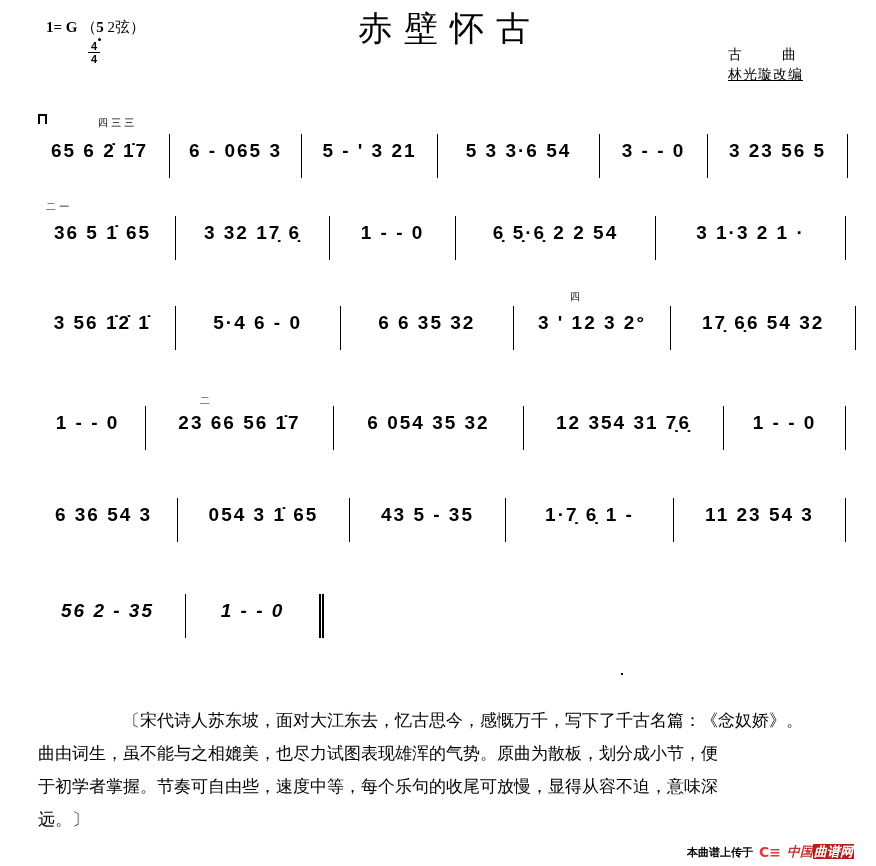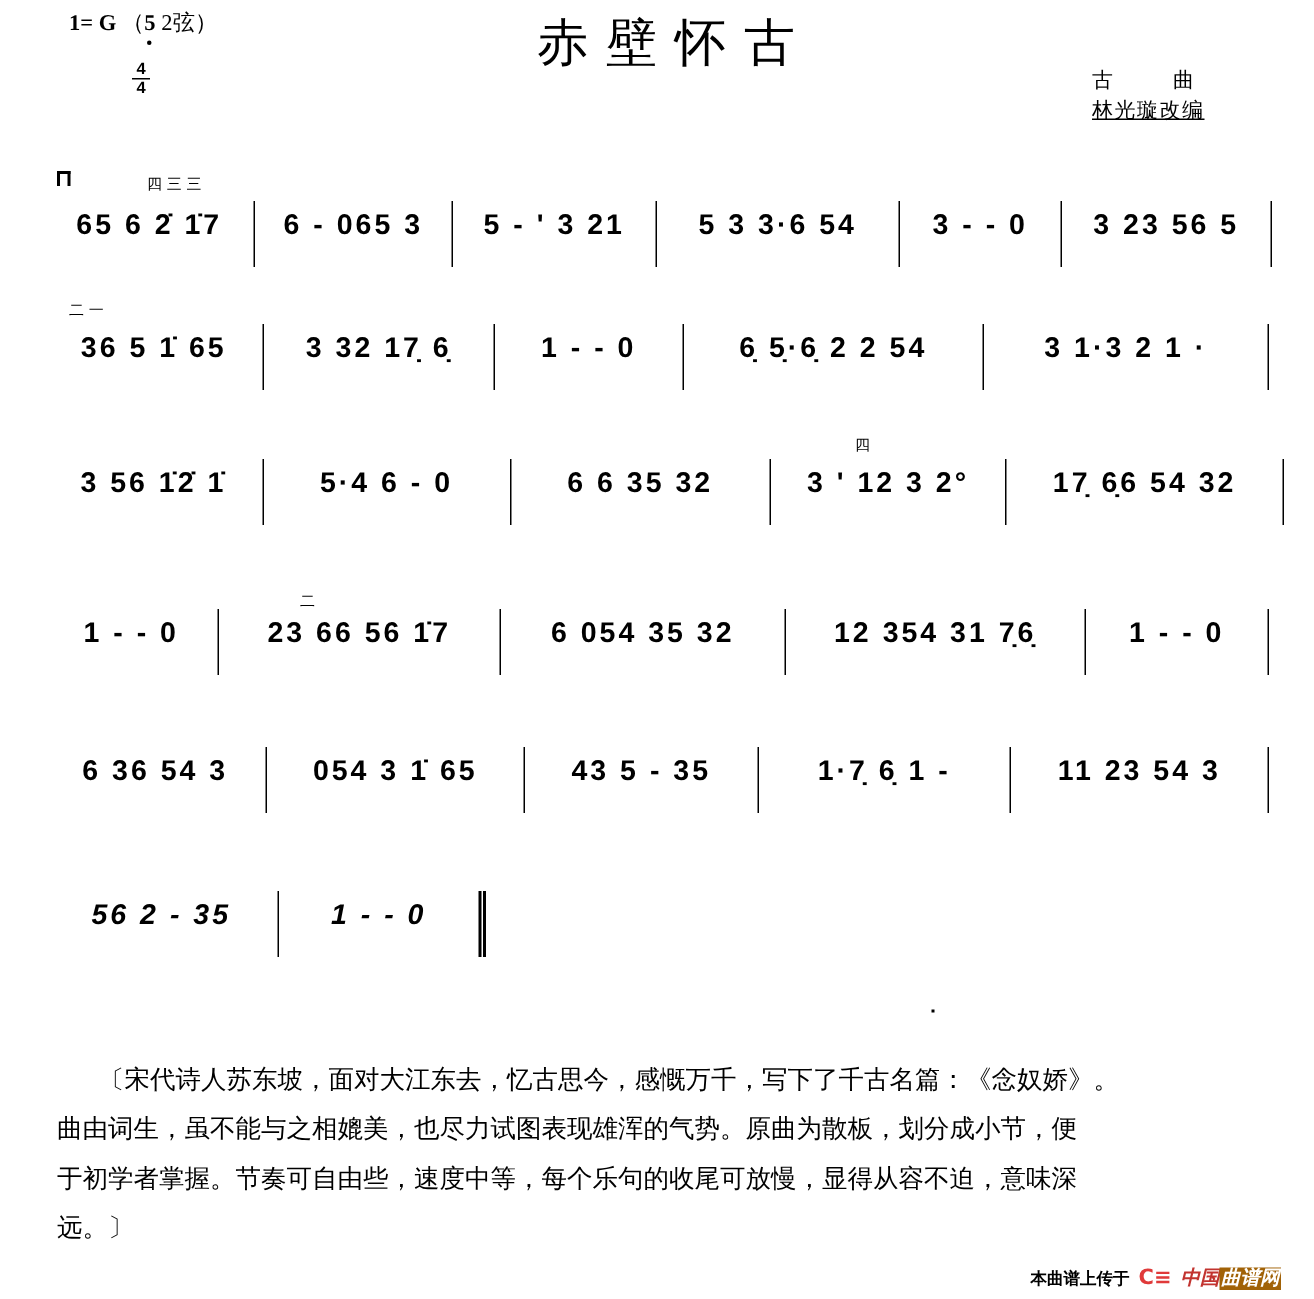--- a/index.html
+++ b/index.html
@@ -1,17 +1,17 @@
 <!DOCTYPE html>
 <html><head>
 <meta charset="utf-8">
 <style>
   html, body { margin:0; padding:0; background:#ffffff; }
   body { width:876px; height:866px; position:relative; overflow:hidden; color:#000; font-family:"DejaVu Sans", sans-serif; }
-  .key { position:absolute; left:46px; top:6px; font-family:"Liberation Serif", serif; font-weight:bold; font-size:15px; white-space:nowrap; }
+  .key { position:absolute; left:46px; top:18px; font-family:"Liberation Serif", serif; font-weight:bold; font-size:15px; white-space:nowrap; }
   .key .paren { font-weight:normal; }
   .key .dotbelow { position:relative; display:inline-block; }
   .key .dotbelow::after { content:""; position:absolute; left:50%; bottom:-5px; width:3px; height:3px; margin-left:-1.5px; background:#000; border-radius:50%; }
   .timesig { position:absolute; left:88px; top:40px; font-family:"Liberation Sans", sans-serif; font-weight:bold; font-size:11px; line-height:12px; text-align:center; width:12px; }
   .timesig .num { border-bottom:1px solid #000; display:block; }
   .title { position:absolute; left:358px; top:6px; font-family:"DejaVu Serif", serif; font-size:34px; letter-spacing:12px; white-space:nowrap; }
   .credits { position:absolute; left:728px; top:44px; font-family:"DejaVu Serif", serif; font-size:14px; line-height:20px; }
   .credits .l1 { letter-spacing:40px; }
   .credits .l2 { letter-spacing:1px;text-decoration:underline; }
   .bow { position:absolute; left:38px; top:114px; width:9px; height:10px; border:2px solid #000; border-bottom:none; box-sizing:border-box; }
@@ -19,21 +19,21 @@
   .row .measures { position:absolute; left:0; right:0; top:0; height:60px; display:flex; align-items:flex-end; }
   .measure { position:relative; height:44px; display:flex; align-items:center; justify-content:space-around; padding:0 6px 10px; box-sizing:border-box; border-right:1.5px solid #000; }
   .measure.last-final { border-right:5px double #000; }
   .notes { font-family:"Liberation Sans", sans-serif; font-weight:bold; font-size:19px; letter-spacing:2px; white-space:pre; line-height:20px; }
   .finger { position:absolute; font-family:"DejaVu Serif", serif; font-size:10px; white-space:nowrap; }
   .text-block { position:absolute; left:38px; top:704px; width:822px; font-family:"DejaVu Serif", serif; font-size:17px; line-height:33px; }
   .text-block p { margin:0; }
   .footer { position:absolute; left:687px; top:843px; font-family:"DejaVu Sans", sans-serif; font-size:11px; font-weight:bold; white-space:nowrap; display:flex; align-items:center; gap:6px; }
   .footer .logo-mark { color:#e03a3a; font-weight:bold; font-size:14px; }
   .footer .logo-text { color:#c2332f; font-style:italic; font-size:13px; }
-  .footer .logo-text .accent { background:#a16207; color:#fff; padding:0 1px; }
+  .footer .logo-text .accent { background:#b91c1c; color:#fff; padding:0 1px; }
   .stray-dot { position:absolute; left:621px; top:673px; width:2px; height:2px; background:#000; }
 </style>
 </head>
 <body>
 
 <div class="key">
   <span>1= G</span>
   <span class="paren">（</span><span class="dotbelow">5</span><span class="paren"> 2弦）</span>
 </div>
 <div class="timesig">
@@ -161,21 +161,21 @@
       </div>
     <div class="measure last-final" style="width:138px;">
         <span class="notes">1 - - 0</span>
       </div>
   </div>
 </div>
 
 <div class="stray-dot"></div>
 
 <div class="text-block">
-  <p style="padding-left:28px;">〔宋代诗人苏东坡，面对大江东去，忆古思今，感慨万千，写下了千古名篇：《念奴娇》。</p>
+  <p style="padding-left:28px;text-align:center;">〔宋代诗人苏东坡，面对大江东去，忆古思今，感慨万千，写下了千古名篇：《念奴娇》。</p>
   <p>曲由词生，虽不能与之相媲美，也尽力试图表现雄浑的气势。原曲为散板，划分成小节，便</p>
   <p>于初学者掌握。节奏可自由些，速度中等，每个乐句的收尾可放慢，显得从容不迫，意味深</p>
   <p>远。〕</p>
 </div>
 
 <div class="footer">
   <span>本曲谱上传于</span>
   <span class="logo-mark">C≡</span>
   <span class="logo-text"><span>中国</span><span class="accent">曲谱网</span></span>
 </div>

